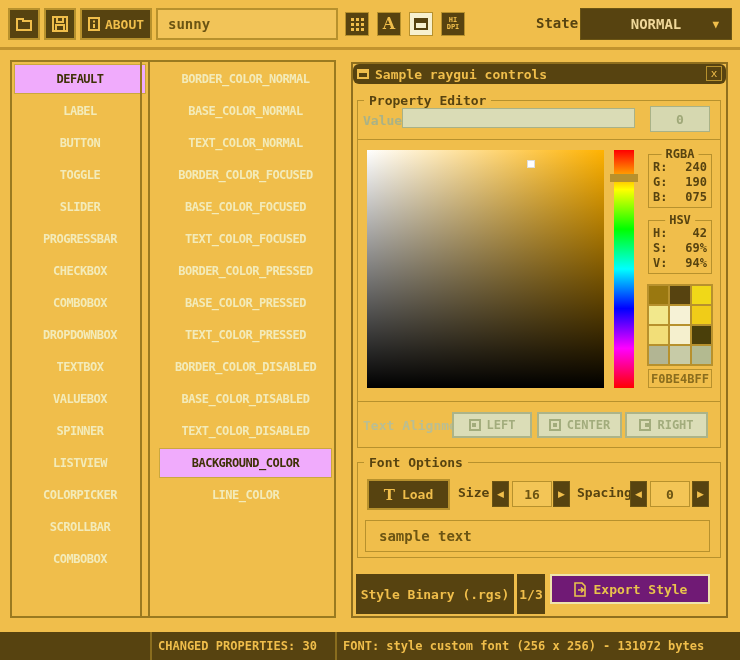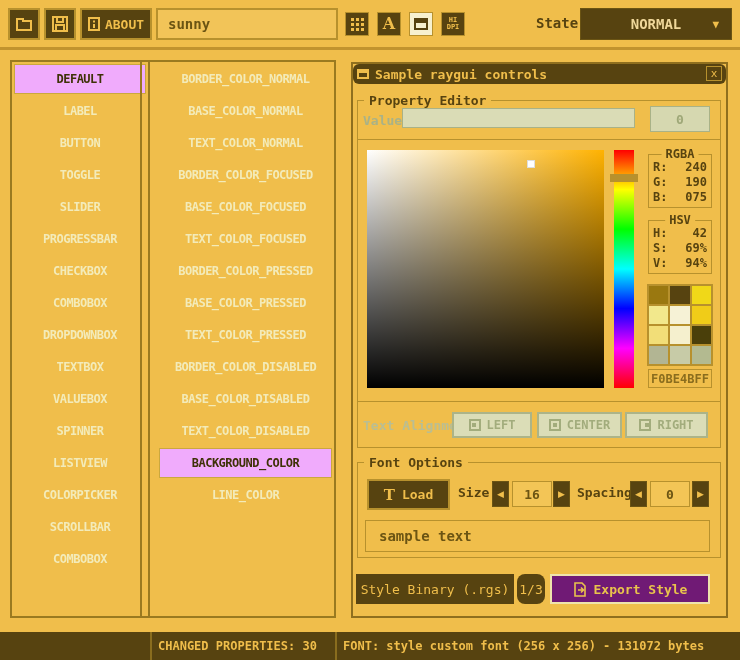--- a/index.html
+++ b/index.html
@@ -81,22 +81,22 @@
               font-weight:bold; display:flex; align-items:center; justify-content:center; gap:7px; cursor:pointer; }
   .serif { font-family:"DejaVu Serif", serif; }
   .opt-label { position:absolute; color:#574310; font-size:13px; white-space:nowrap; }
   .spin-btn { position:absolute; width:17px; height:26px; background:#574310; border:1px solid #6B5413;
               color:#F0BE4B; font-size:9px; display:flex; align-items:center; justify-content:center; cursor:pointer; }
   .spin-box { position:absolute; height:26px; background:#F3C556; border:1px solid #B7912D; color:#6B5413;
               font-size:13px; display:flex; align-items:center; justify-content:center; }
   .samplebox { position:absolute; left:12px; top:456px; width:345px; height:32px; border:1px solid #B7912D;
                color:#6B5413; font-size:14px; display:flex; align-items:center; padding-left:13px; }
 
-  .flat-dark { position:absolute; top:510px; height:30px; background:#574310; border:none; color:#F0BE4B;
-               font-family:inherit; font-weight:normal; font-size:13px; display:flex; align-items:center;
+  .flat-dark { position:absolute; top:510px; height:40px; background:#574310; border:none; color:#F0BE4B;
+               font-family:inherit; font-weight:bold; font-size:13px; display:flex; align-items:center;
                justify-content:center; cursor:pointer; }
   .export-btn { position:absolute; left:197px; top:510px; width:160px; height:30px; background:#701a75;
                 border:2px solid #EFE3AC; color:#E9C34C; font-family:inherit; font-weight:bold; font-size:13px;
                 display:flex; align-items:center; justify-content:center; gap:7px; cursor:pointer; }
 
   
   .statusbar { position:absolute; left:0; top:632px; width:740px; height:28px; background:#574310;
                color:#F0BE4B; font-size:12px; }
   .statusbar .sb-sep { position:absolute; top:0; width:2px; height:28px; background:#8A6D1E; }
   .sb-text { position:absolute; top:0; height:28px; display:flex; align-items:center; white-space:nowrap; }
@@ -326,21 +326,21 @@
     <button class="spin-btn" style="left:277px; top:417px;">
       <span>◀</span>
     </button>
     <div class="spin-box" style="left:297px; top:417px; width:40px;">0</div>
     <button class="spin-btn" style="left:339px; top:417px;">
       <span>▶</span>
     </button>
     <div class="samplebox">sample text</div>
 
     <button class="flat-dark" style="left:3px; width:158px;">Style Binary (.rgs)</button>
-    <div class="flat-dark" style="left:164px; width:28px;border-radius:8px;">1/3</div>
+    <div class="flat-dark" style="left:164px; width:28px;">1/3</div>
     <button class="export-btn">
       <span>
         <svg width="14" height="15" viewBox="0 0 14 15">
           <path d="M2 1 h7 l3 3 v10 H2 z" fill="none" stroke="currentColor" stroke-width="1.6"></path>
           <path d="M5 8 h5 M8 5.5 L10.5 8 L8 10.5" fill="none" stroke="currentColor" stroke-width="1.6"></path>
         </svg>
       </span>
       <span>Export Style</span>
     </button>
   </div>

